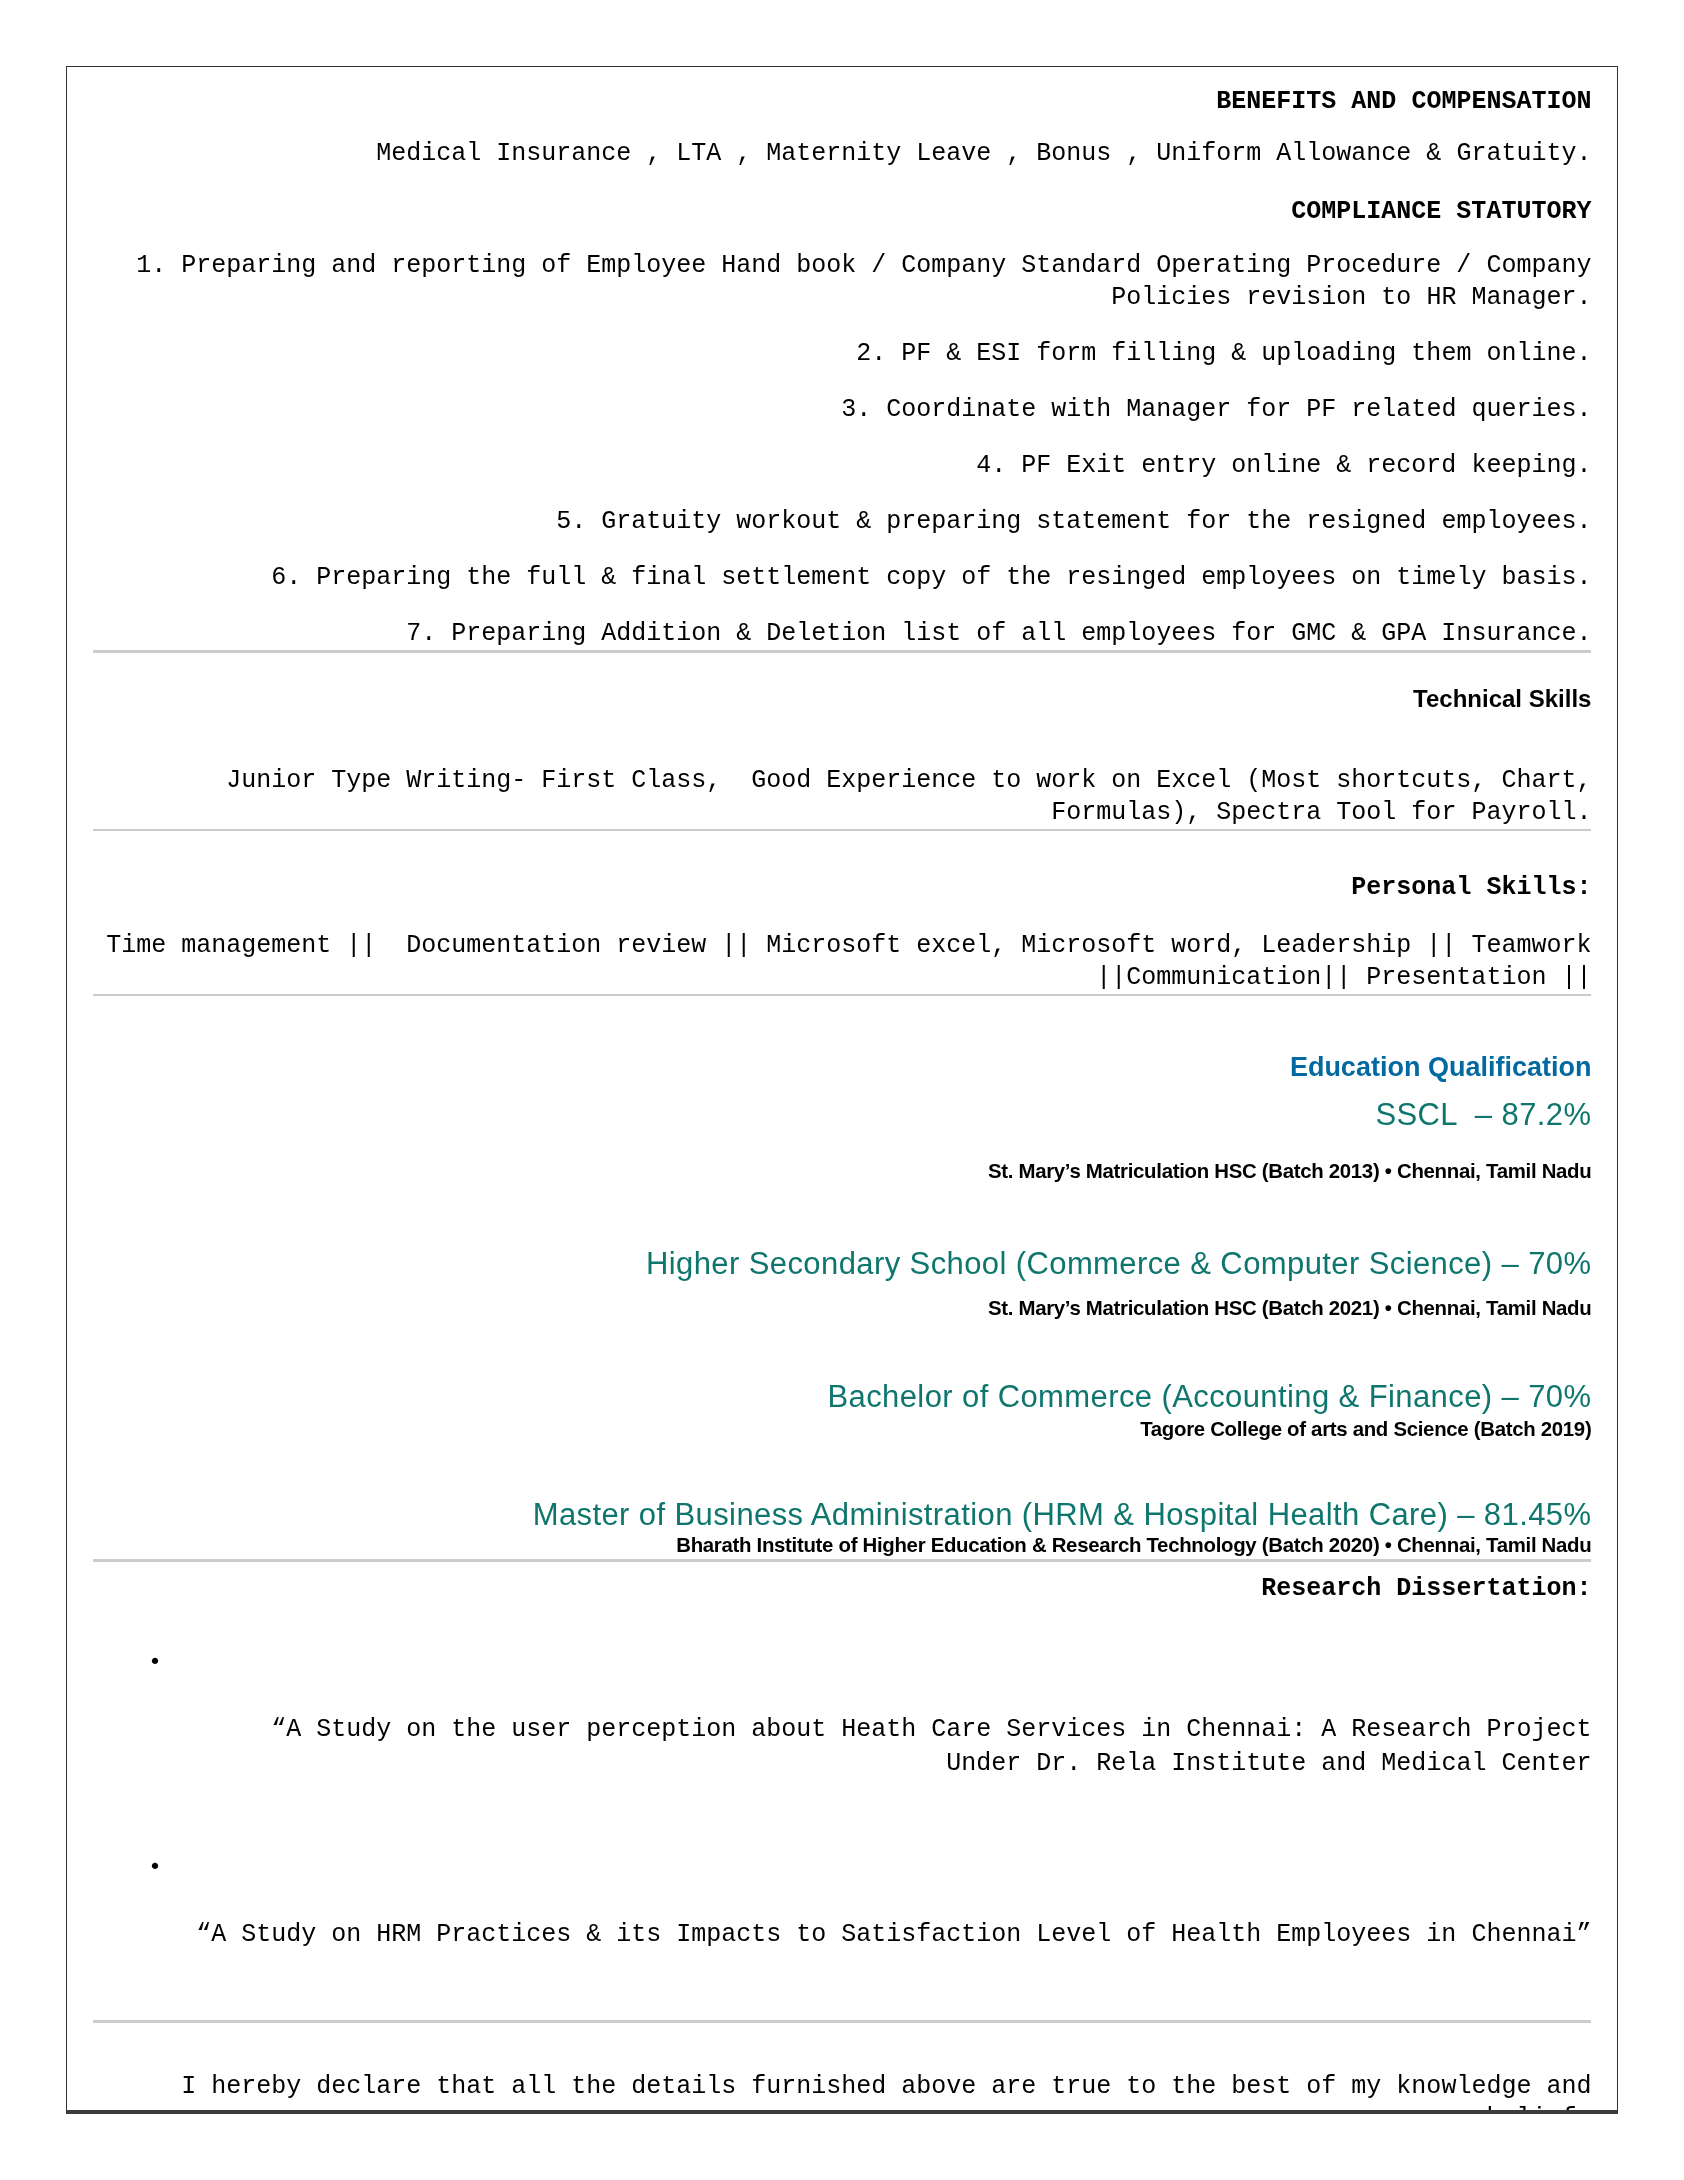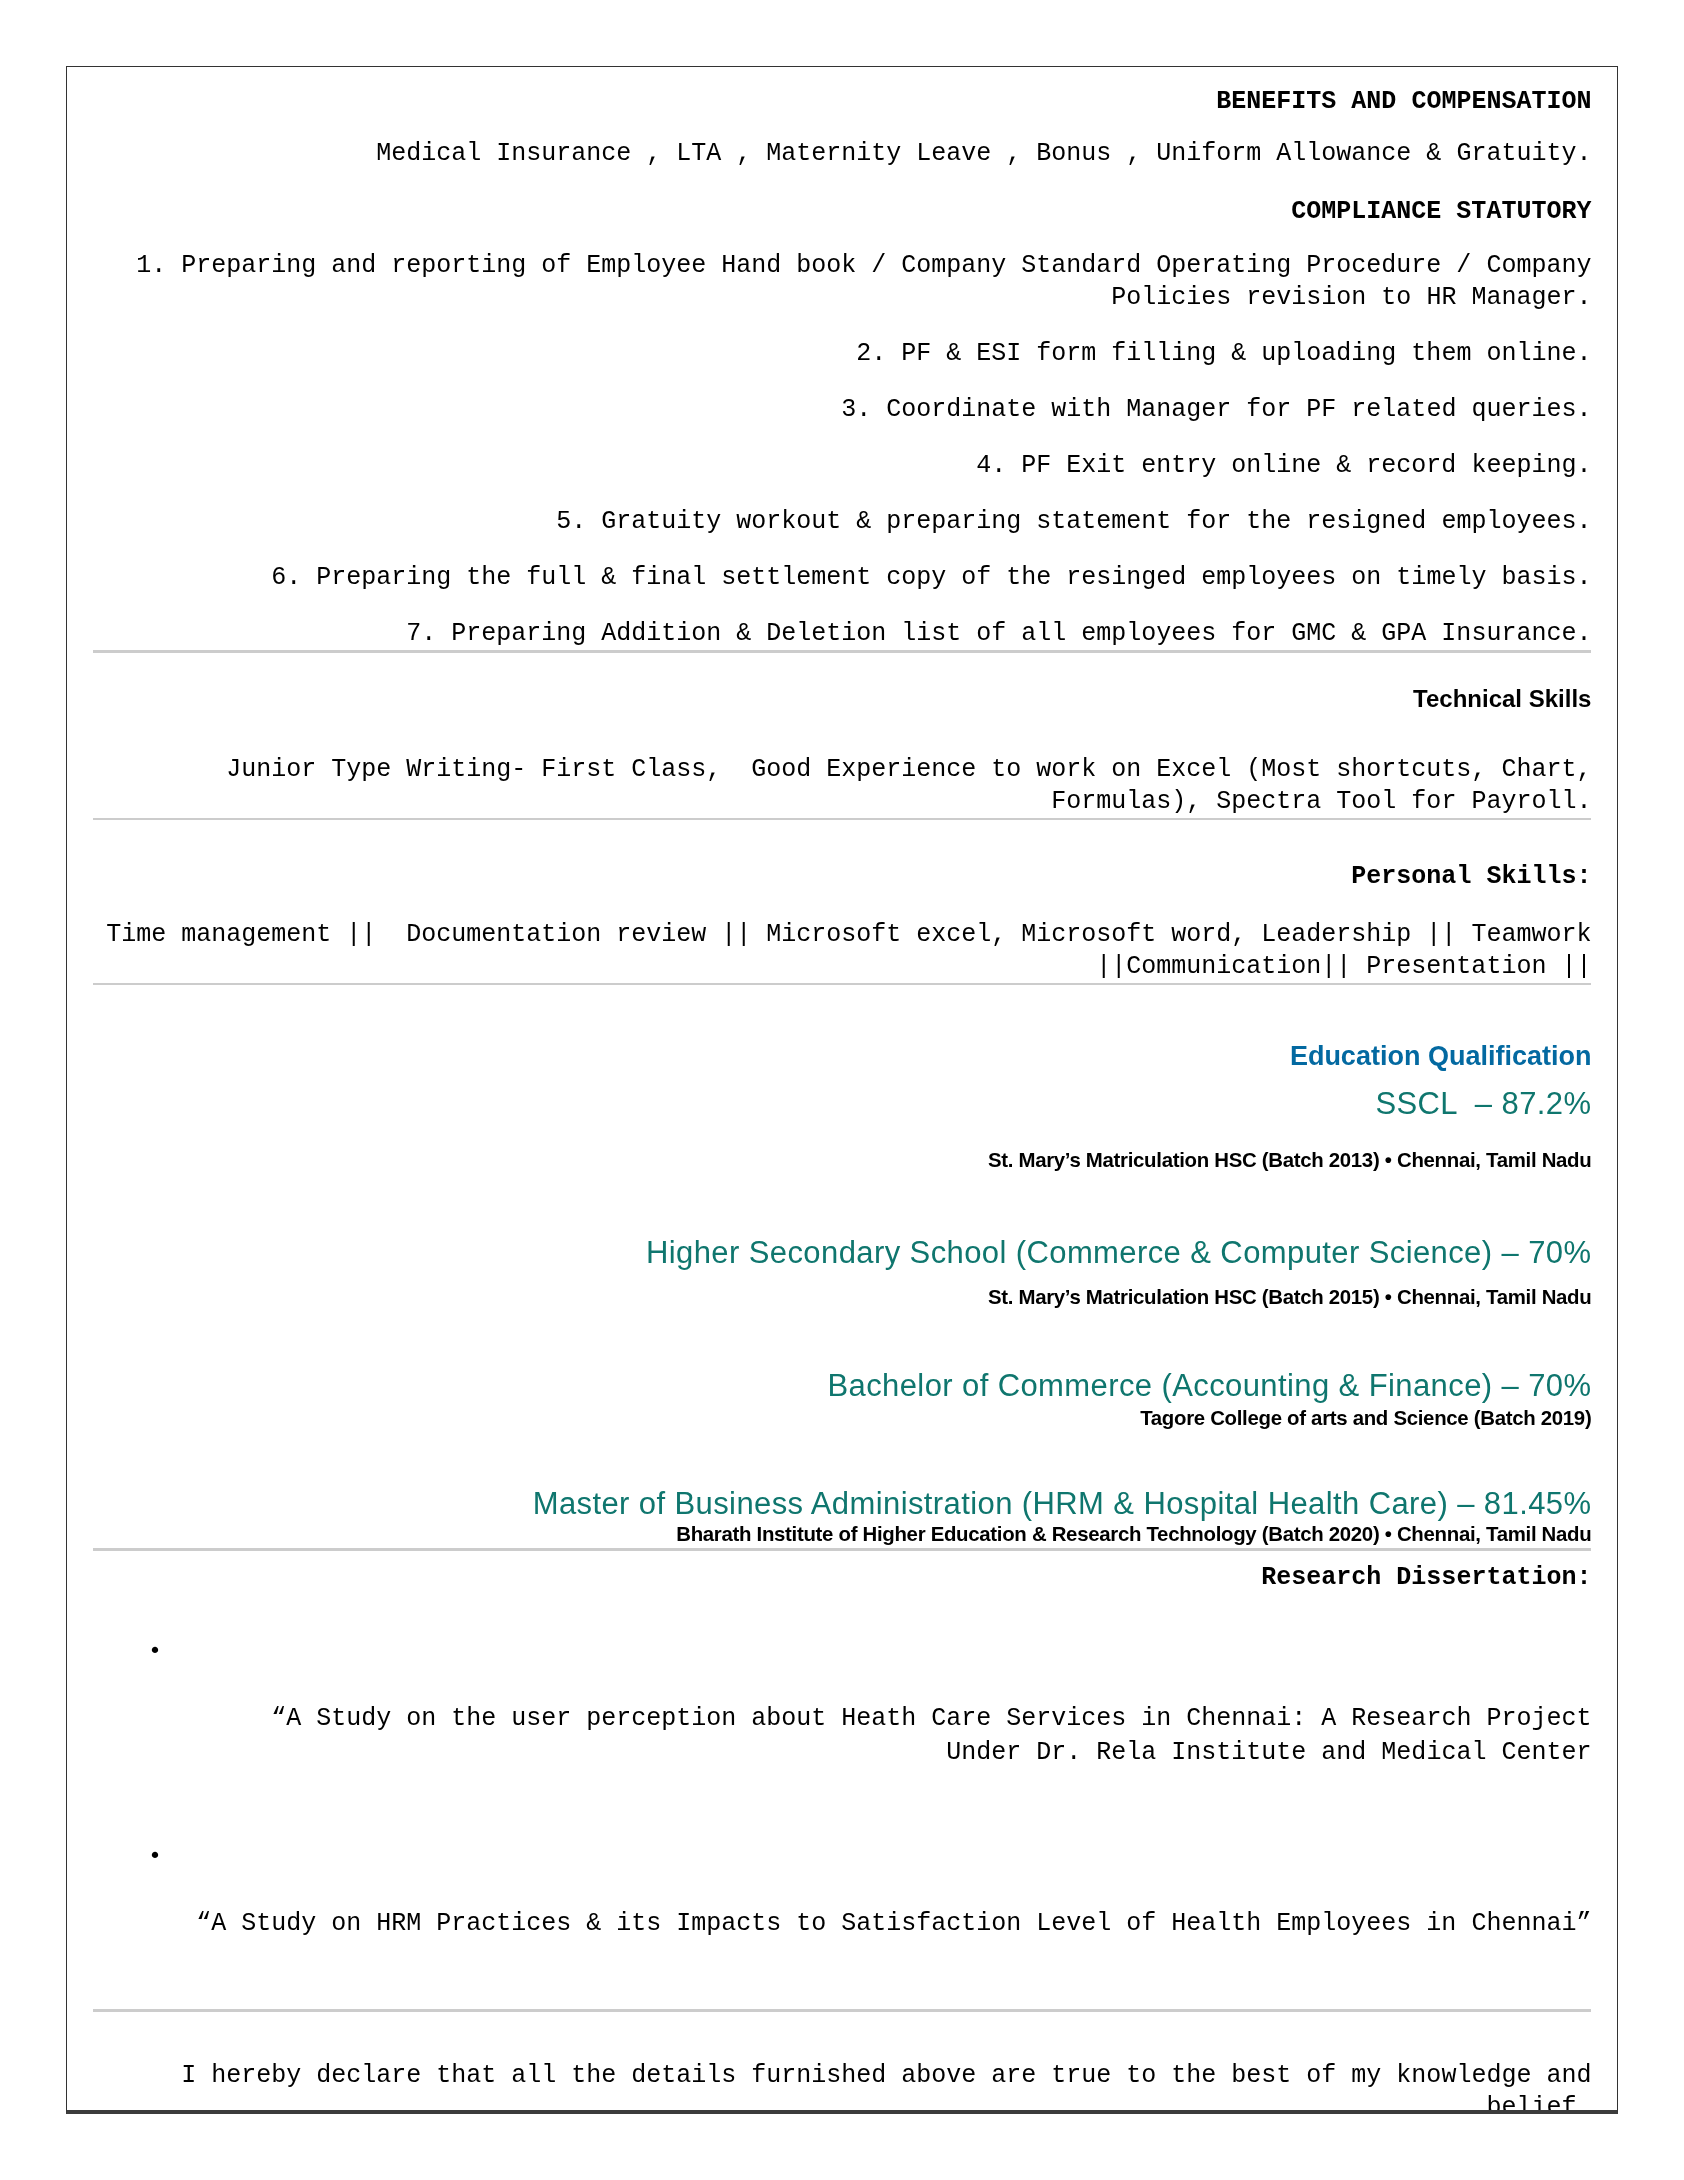--- a/index.html
+++ b/index.html
@@ -83,21 +83,21 @@
     background: #cccccc;
     margin: 0;
   }
   
   .p-medical      { margin-top: 19.6px; }
   .h-compliance   { margin-top: 26.4px; }
   .c-item-first   { margin-top: 22px; }
   .c-item         { margin-top: 24px; }
   .d1             { margin-top: 46px; }
   .h-technical    { margin-top: 31px; }
-  .p-technical    { margin-top: 41px; }
+  .p-technical    { margin-top: 52px; }
   .d2             { margin-top: 35px; }
   .h-personal     { margin-top: 41px; }
   .p-personal     { margin-top: 25.6px; }
   .d3             { margin-top: 17px; }
   .edu-entry.e1 .degree { margin-top: 11px; }
   .edu-entry.e2 .degree { margin-top: 60px; }
   .edu-entry.e3 .degree { margin-top: 57px; }
   .edu-entry.e4 .degree { margin-top: 54px; }
   .edu-entry.e1 .inst   { margin-top: 26px; }
   .edu-entry.e2 .inst   { margin-top: 13.6px; }
@@ -150,21 +150,21 @@
   <hr class="divider d3">
 
   <h1 class="edu-h">Education Qualification</h1>
 
   <div class="edu-entry e1">
     <div class="degree">SSCL  – 87.2%</div>
     <div class="inst">St. Mary’s Matriculation HSC (Batch 2013) • Chennai, Tamil Nadu</div>
   </div>
   <div class="edu-entry e2">
     <div class="degree">Higher Secondary School (Commerce &amp; Computer Science) – 70%</div>
-    <div class="inst">St. Mary’s Matriculation HSC (Batch 2015) • Chennai, Tamil Nadu</div>
+    <div class="inst">St. Mary’s Matriculation HSC (Batch 2021) • Chennai, Tamil Nadu</div>
   </div>
   <div class="edu-entry e3">
     <div class="degree">Bachelor of Commerce (Accounting &amp; Finance) – 70%</div>
     <div class="inst">Tagore College of arts and Science (Batch 2019)</div>
   </div>
   <div class="edu-entry e4">
     <div class="degree">Master of Business Administration (HRM &amp; Hospital Health Care) – 81.45%</div>
     <div class="inst">Bharath Institute of Higher Education &amp; Research Technology (Batch 2020) • Chennai, Tamil Nadu</div>
   </div>
 

